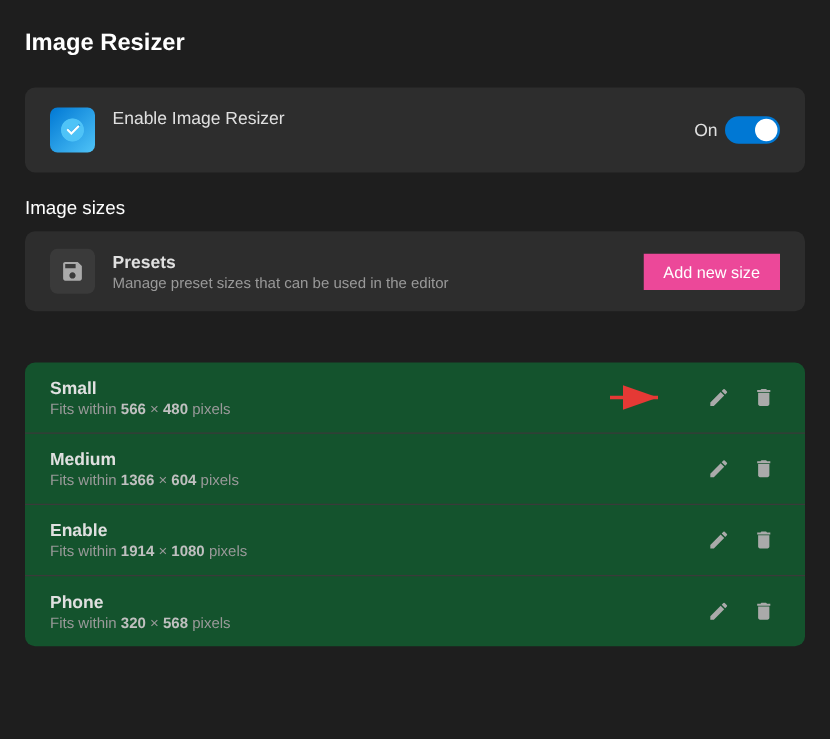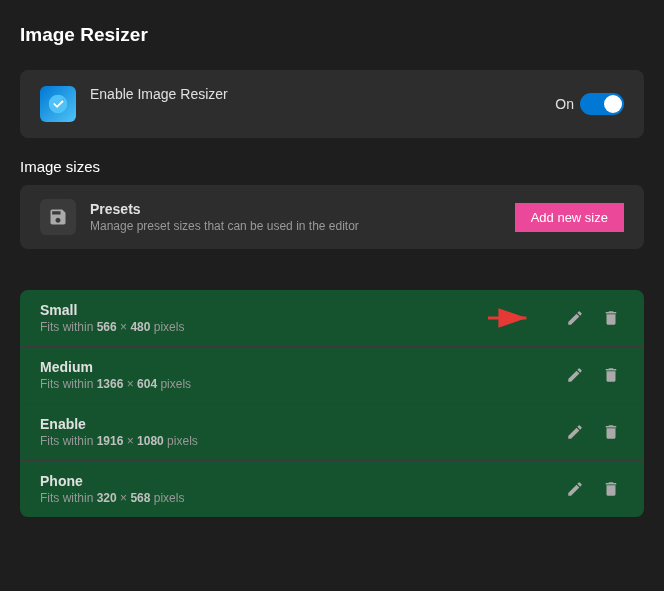--- a/index.html
+++ b/index.html
@@ -317,21 +317,21 @@
               <path d="M6 19c0 1.1.9 2 2 2h8c1.1 0 2-.9 2-2V7H6v12zM19 4h-3.5l-1-1h-5l-1 1H5v2h14V4z"></path>
             </svg>
         </button>
       </div>
     </div>
 
     <div class="size-row">
       <div class="size-info">
         <div class="size-name">Enable</div>
         <div class="size-desc">
-          <span>Fits within </span><span class="dim">1916</span><span> × </span><span class="dim">1080</span><span> pixels</span>
+          <span>Fits within </span><span class="dim">1914</span><span> × </span><span class="dim">1080</span><span> pixels</span>
         </div>
       </div>
       <div class="size-actions">
         <button class="action-btn" title="Edit">
           <svg viewBox="0 0 24 24">
               <path d="M3 17.25V21h3.75L17.81 9.94l-3.75-3.75L3 17.25zM20.71 7.04c.39-.39.39-1.02 0-1.41l-2.34-2.34a1 1 0 0 0-1.41 0l-1.83 1.83 3.75 3.75 1.83-1.83z"></path>
             </svg>
         </button>
         <button class="action-btn" title="Delete">
           <svg viewBox="0 0 24 24">

